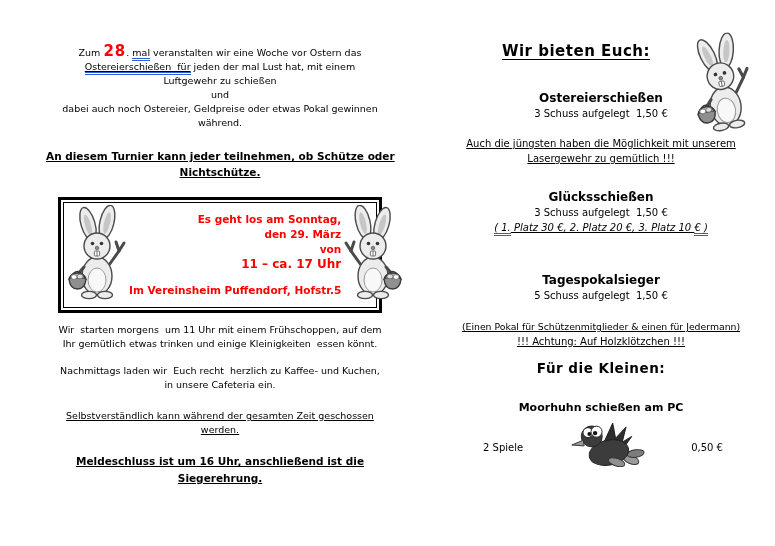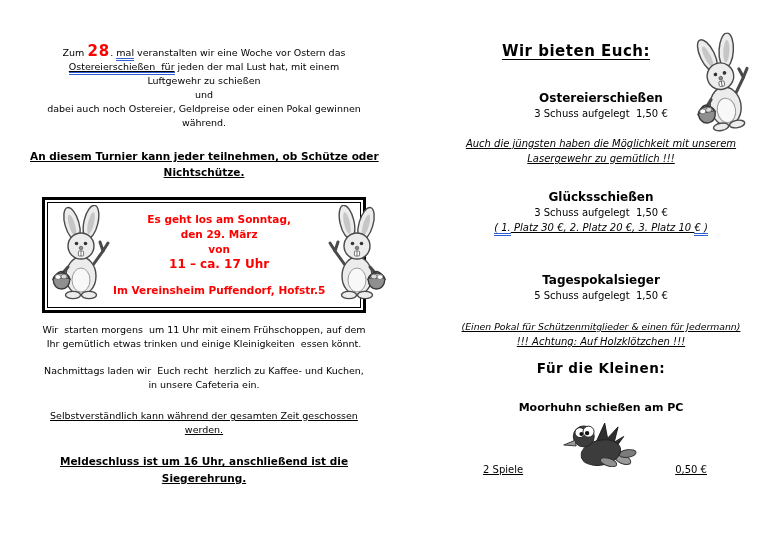--- a/index.html
+++ b/index.html
@@ -10,21 +10,21 @@
     height: 546px;
     background: #ffffff;
     font-family: "DejaVu Sans", sans-serif;
     color: #000;
     overflow: hidden;
   }
   .line { white-space: pre; }
   
   .left-col {
     position: absolute;
-    left: 30px; top: 44px;
+    left: 46px; top: 44px;
     width: 348px;
     text-align: center;
     font-size: 9.5px;
     line-height: 14px;
   }
   .intro { margin-bottom: 18px; }
   .count-red {
     color: #ff0000;
     font-weight: bold;
     font-size: 15px;
@@ -39,20 +39,21 @@
   .tournament {
     font-weight: bold;
     font-size: 10.5px;
     line-height: 16px;
     margin-bottom: 17px;
   }
   .event-box {
     border: 3px solid #000;
     padding: 2px;
     margin: 0 12px 10px 12px;
+    text-align: right;
   }
   .event-box-inner {
     border: 1px solid #000;
     display: flex;
     align-items: center;
     justify-content: space-between;
     padding: 5px 3px;
     height: 106px;
   }
   .bunny-wrap { flex: 0 0 62px; }
@@ -93,40 +94,38 @@
   .bunny-top {
     position: absolute;
     right: -8px; top: -10px;
     transform: rotate(-10deg);
   }
   .offer-title { font-weight: bold; font-size: 12px; }
   .offer1 { margin-top: 32px; }
   .offer2 { margin-top: 24px; }
   .offer3 { margin-top: 38px; }
   .italic-note {
-    font-style: italic;
     margin-top: 15px;
     line-height: 15px;
   }
   .prize-line { font-style: italic; font-size: 10px; }
   .attention { margin-top: 16px; }
   .pokal { font-size: 9.3px; }
   .kids-heading {
     font-weight: bold;
     font-size: 13.5px;
     margin-top: 12px;
     letter-spacing: 0.5px;
   }
   .kids-title { font-weight: bold; font-size: 11px; margin-top: 24px; }
   .kids-row {
     display: flex;
     justify-content: space-between;
-    align-items: flex-end;
-    margin: 2px 40px 0 28px;
-    text-decoration: underline;
+    align-items: center;
+    margin: 2px 24px 0 28px;
   }
   .moorhuhn-wrap { margin-top: 0px; }
 </style>
 </head>
 <body>
 
 <svg width="0" height="0" style="position:absolute">
   <defs>
     <g id="bunny" stroke="#4a4a4a" stroke-width="1.4" fill="#ececec">
 
@@ -177,21 +176,21 @@
 
 <div class="page">
 
   <div class="left-col">
 
     <div class="intro">
       <div class="line"><span>Zum </span><span class="count-red">28</span><span>. </span><span class="blue-dbl">mal</span><span> veranstalten wir eine Woche vor Ostern das</span></div>
       <div class="line"><span class="ul-blue">Ostereierschießen  für</span><span> jeden der mal Lust hat, mit einem</span></div>
       <div class="line">Luftgewehr zu schießen</div>
       <div class="line">und</div>
-      <div class="line">dabei auch noch Ostereier, Geldpreise oder einen Pokal gewinnen</div>
+      <div class="line">dabei auch noch Ostereier, Geldpreise oder etwas Pokal gewinnen</div>
       <div class="line">während.</div>
     </div>
 
     <div class="tournament">
       <div class="line ul">An diesem Turnier kann jeder teilnehmen, ob Schütze oder</div>
       <div class="line ul">Nichtschütze.</div>
     </div>
 
     <div class="event-box">
       <div class="event-box-inner">

